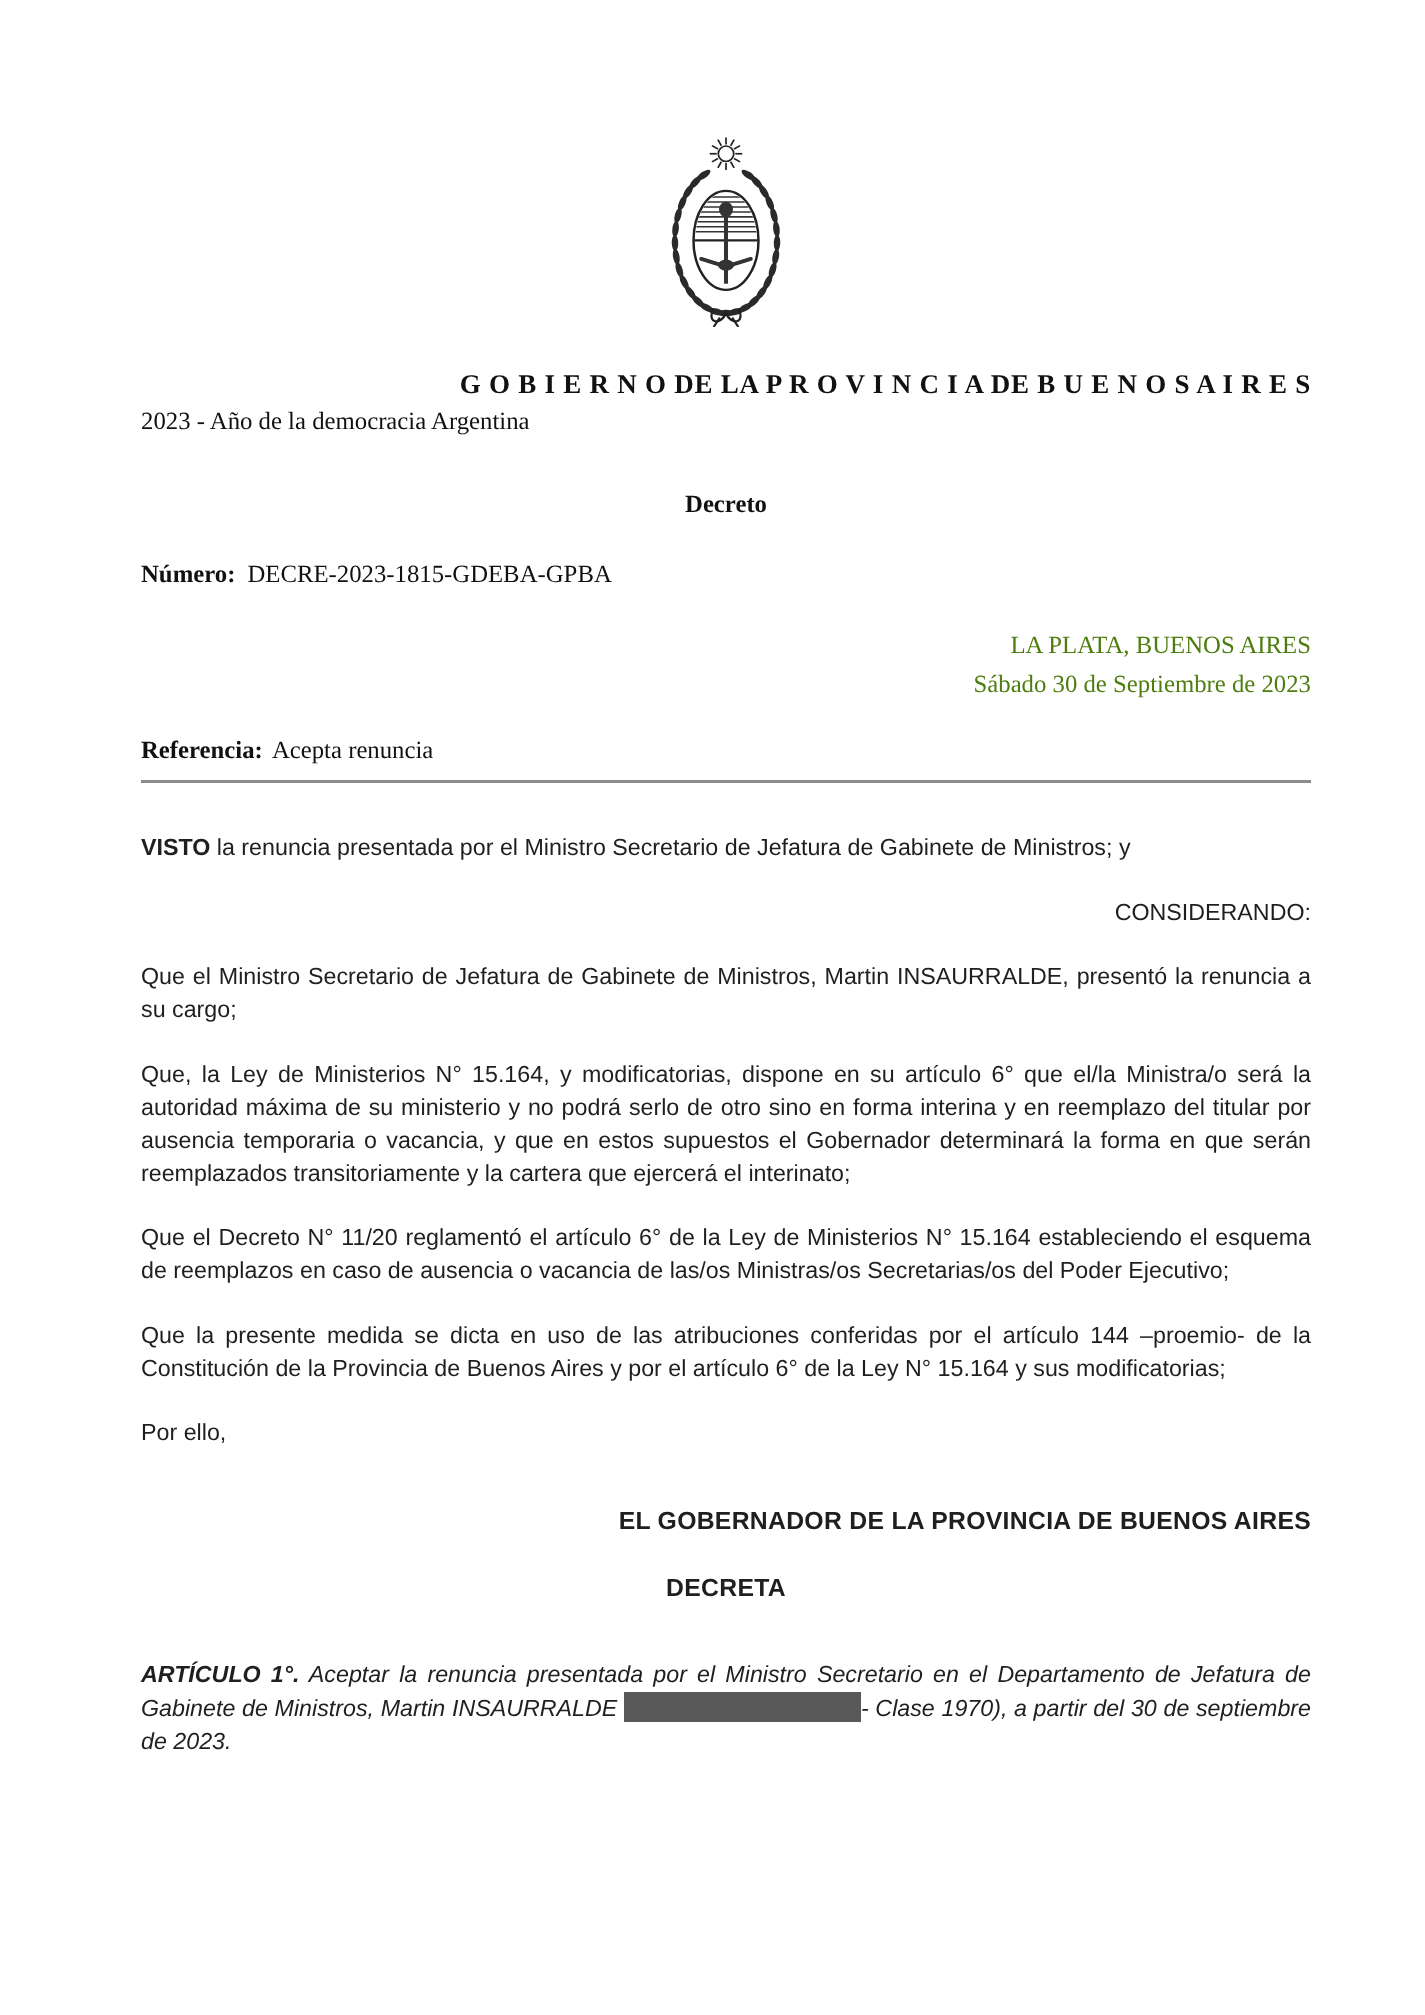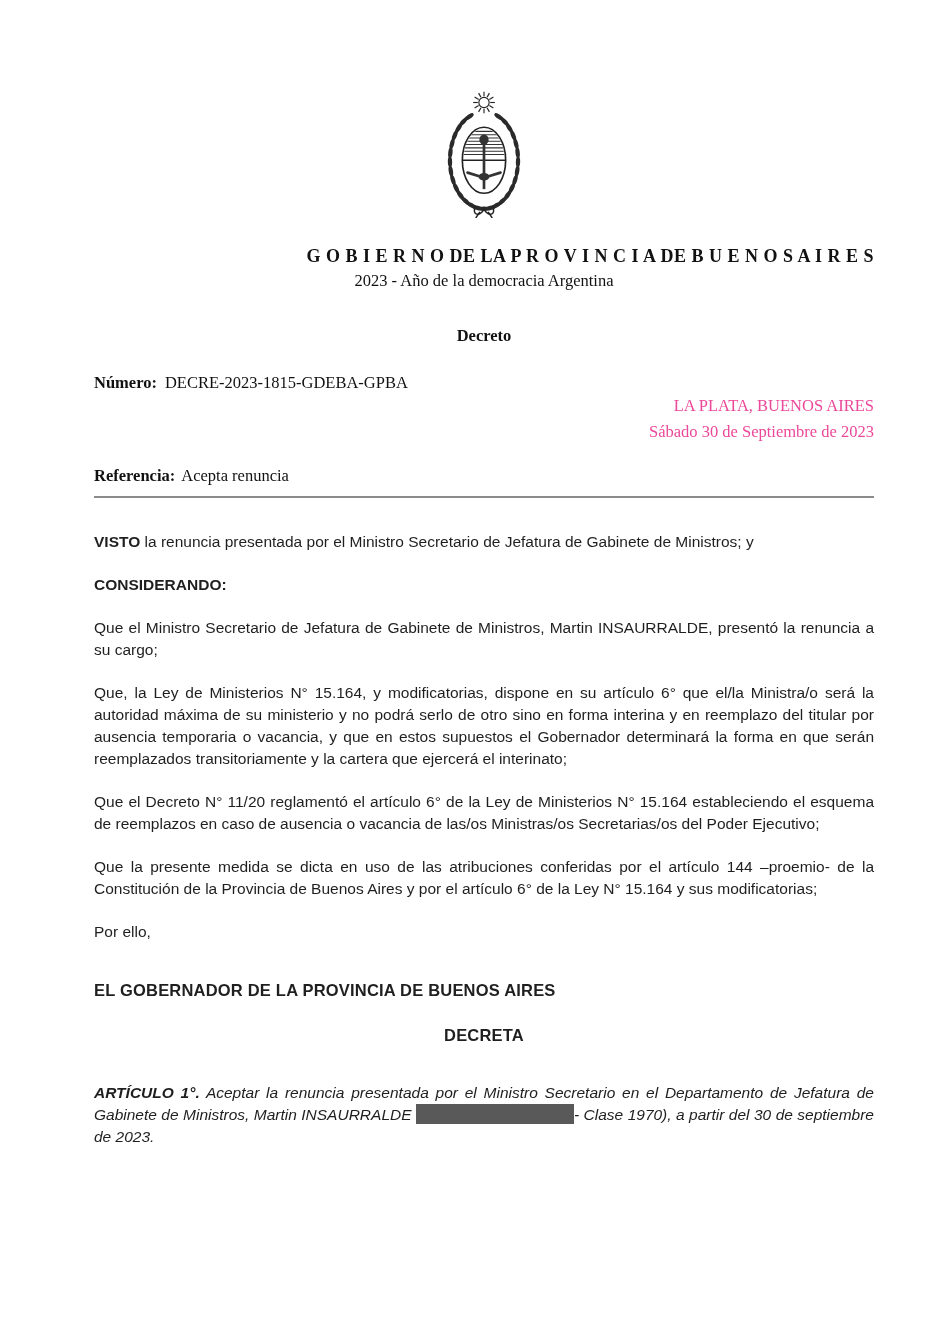--- a/index.html
+++ b/index.html
@@ -35,21 +35,20 @@
     text-align: right;
     font-family: "Liberation Serif", serif;
     font-weight: bold;
     font-size: 18px;
     letter-spacing: 0.5px;
     color: #111;
     line-height: 24px;
   }
   .year-line {
     margin-top: 2px;
-    text-align: center;
     font-family: "Liberation Serif", serif;
     font-size: 16.5px;
     color: #111;
     line-height: 22px;
   }
   .doc-type {
     margin-top: 34px;
     text-align: center;
     font-family: "Liberation Serif", serif;
     font-weight: bold;
@@ -57,24 +56,25 @@
     color: #111;
   }
   .number-line {
     margin-top: 27px;
     font-family: "Liberation Serif", serif;
     font-size: 16.5px;
     color: #111;
   }
   .number-line strong { margin-right: 8px; }
   .place-date {
-    text-align: right;
-    font-family: "Liberation Serif", serif;
-    font-size: 16.5px;
-    color: #ec4899;
+    margin-top: 24px;
+    text-align: right;
+    font-family: "Liberation Serif", serif;
+    font-size: 16.5px;
+    color: #4d7c0f;
     line-height: 26px;
   }
   .reference-line {
     margin-top: 21px;
     font-family: "Liberation Serif", serif;
     font-size: 16.5px;
     color: #111;
   }
   .reference-line strong { margin-right: 6px; }
   hr.rule {
@@ -87,28 +87,28 @@
   .body-p {
     font-family: "Liberation Sans", sans-serif;
     font-size: 15.5px;
     line-height: 22px;
     text-align: justify;
     margin: 21px 0 0 0;
     color: #1f1f1f;
   }
   .visto { margin-top: 33px; }
   .considerando {
-    font-weight: bold;
-    text-align: left;
+    font-weight: normal;
+    text-align: right;
   }
   .first-para { }
   .por-ello { text-align: left; }
   .authority-line {
     margin-top: 36px;
-    text-align: left;
+    text-align: right;
     font-weight: bold;
     font-size: 16.5px;
     letter-spacing: 0.2px;
   }
   .decreta-line {
     margin-top: 23px;
     text-align: center;
     font-weight: bold;
     font-size: 16.5px;
     letter-spacing: 0.2px;

